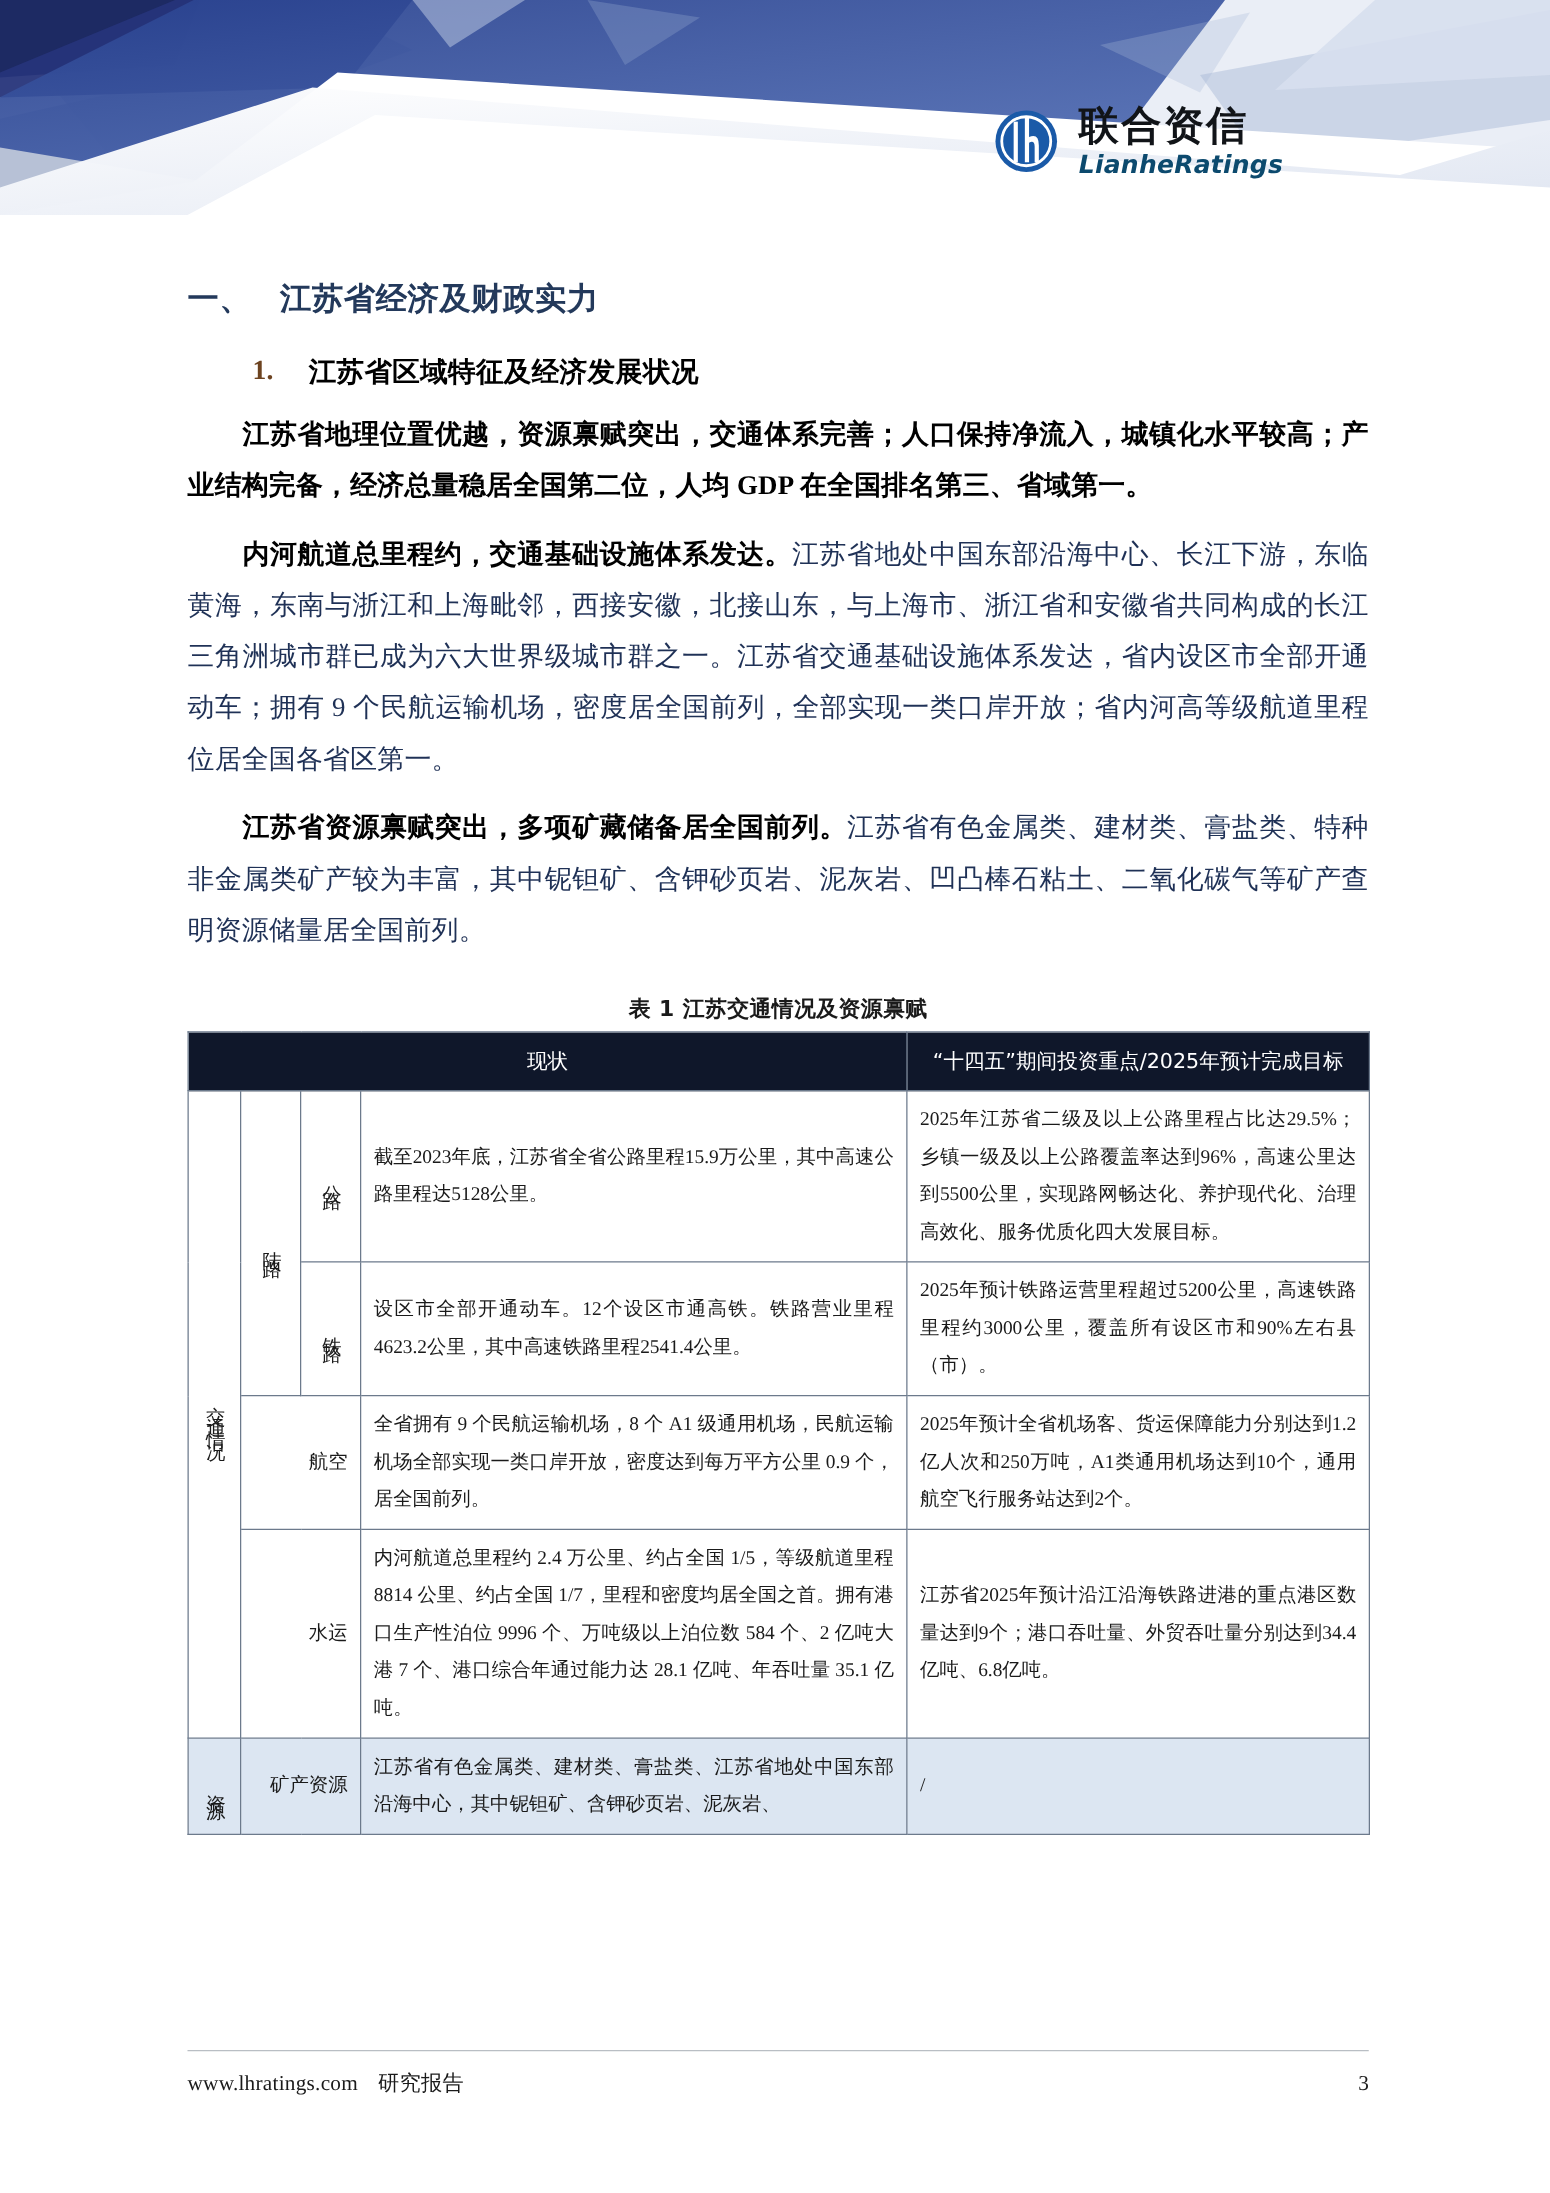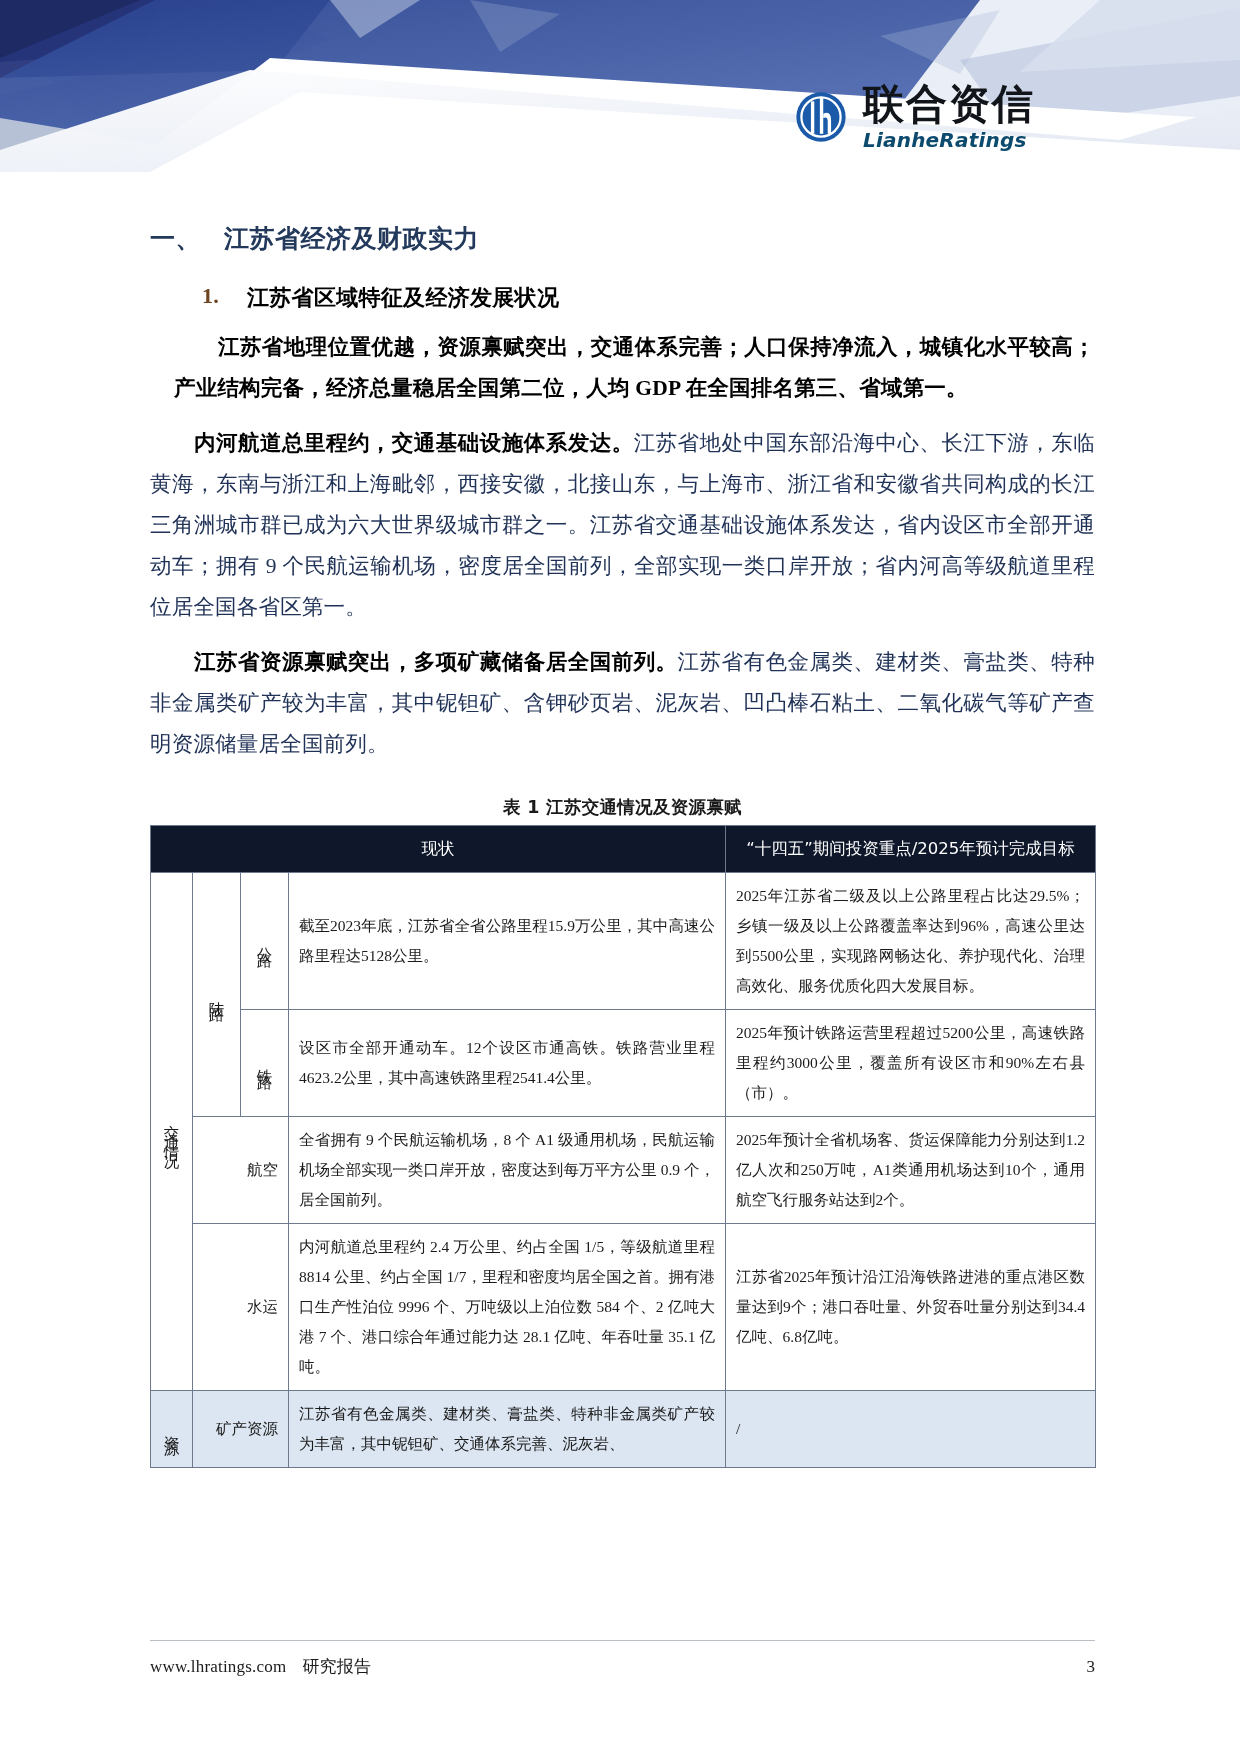--- a/index.html
+++ b/index.html
@@ -39,21 +39,21 @@
     flex: 0 0 auto;
   }
   .logo-text {
     display: flex;
     flex-direction: column;
     justify-content: center;
     line-height: 1;
   }
   .logo-cn {
     font-family: "DejaVu Sans", "Liberation Sans", sans-serif;
-    font-size: 41px;
+    font-size: 32px;
     font-weight: 700;
     color: #111418;
     letter-spacing: 2px;
     white-space: nowrap;
   }
   .logo-en {
     font-family: "DejaVu Sans", "Liberation Sans", sans-serif;
     font-size: 20px;
     font-weight: 700;
     color: #0c4a6e;
@@ -107,21 +107,20 @@
     font-size: 21.5px;
     line-height: 41px;
     color: #1f3156;
     text-align: justify;
     text-indent: 44px;
     letter-spacing: 0.2px;
   }
   p.para.bold-all {
     font-weight: 700;
     color: #000000;
-    margin-left: 24px;
   }
   p.para .lead {
     font-weight: 700;
     color: #000000;
   }
 
   
   .table-caption {
     margin: 30px 0 6px 0;
     text-align: center;
@@ -340,21 +339,21 @@
 
         <tr>
           <td class="center-lbl" colspan="2">水运</td>
           <td class="body-cell">内河航道总里程约 2.4 万公里、约占全国 1/5，等级航道里程 8814 公里、约占全国 1/7，里程和密度均居全国之首。拥有港口生产性泊位 9996 个、万吨级以上泊位数 584 个、2 亿吨大港 7 个、港口综合年通过能力达 28.1 亿吨、年吞吐量 35.1 亿吨。</td>
           <td class="body-cell">江苏省2025年预计沿江沿海铁路进港的重点港区数量达到9个；港口吞吐量、外贸吞吐量分别达到34.4亿吨、6.8亿吨。</td>
         </tr>
 
         <tr class="res-row">
           <td class="vlabel-2">资源</td>
           <td class="center-lbl" colspan="2">矿产资源</td>
-          <td class="body-cell">江苏省有色金属类、建材类、膏盐类、特种非金属类矿产较为丰富，其中铌钽矿、交通体系完善、泥灰岩、</td>
+          <td class="body-cell">江苏省有色金属类、建材类、膏盐类、江苏省地处中国东部沿海中心，其中铌钽矿、含钾砂页岩、泥灰岩、</td>
           <td class="body-cell slash">/</td>
         </tr>
       </tbody>
     </table>
 
   </div>
 </div>
 
 <div class="footer">
   <hr class="footer-rule">

